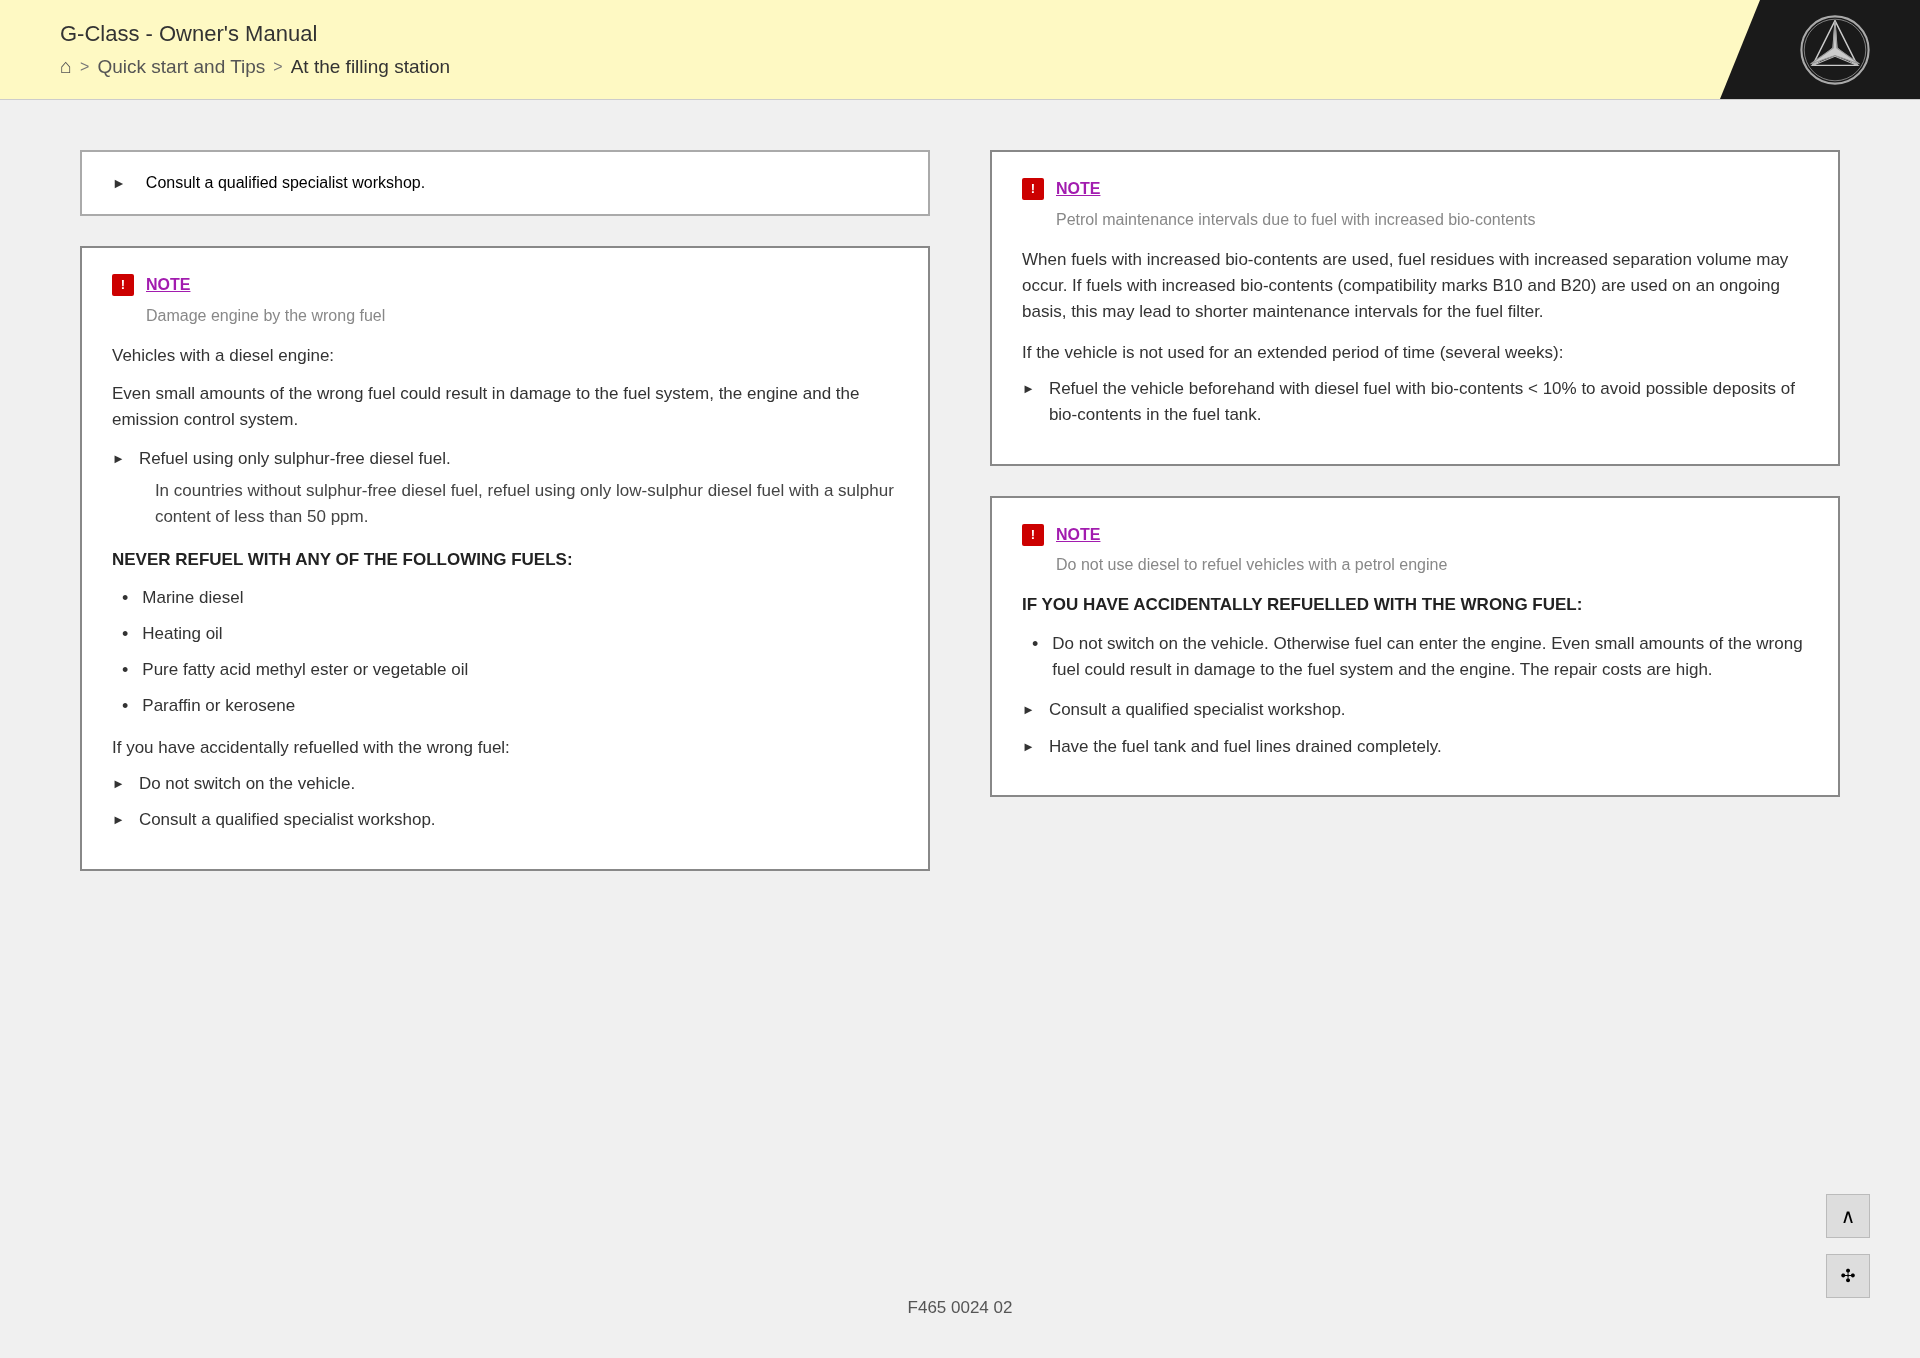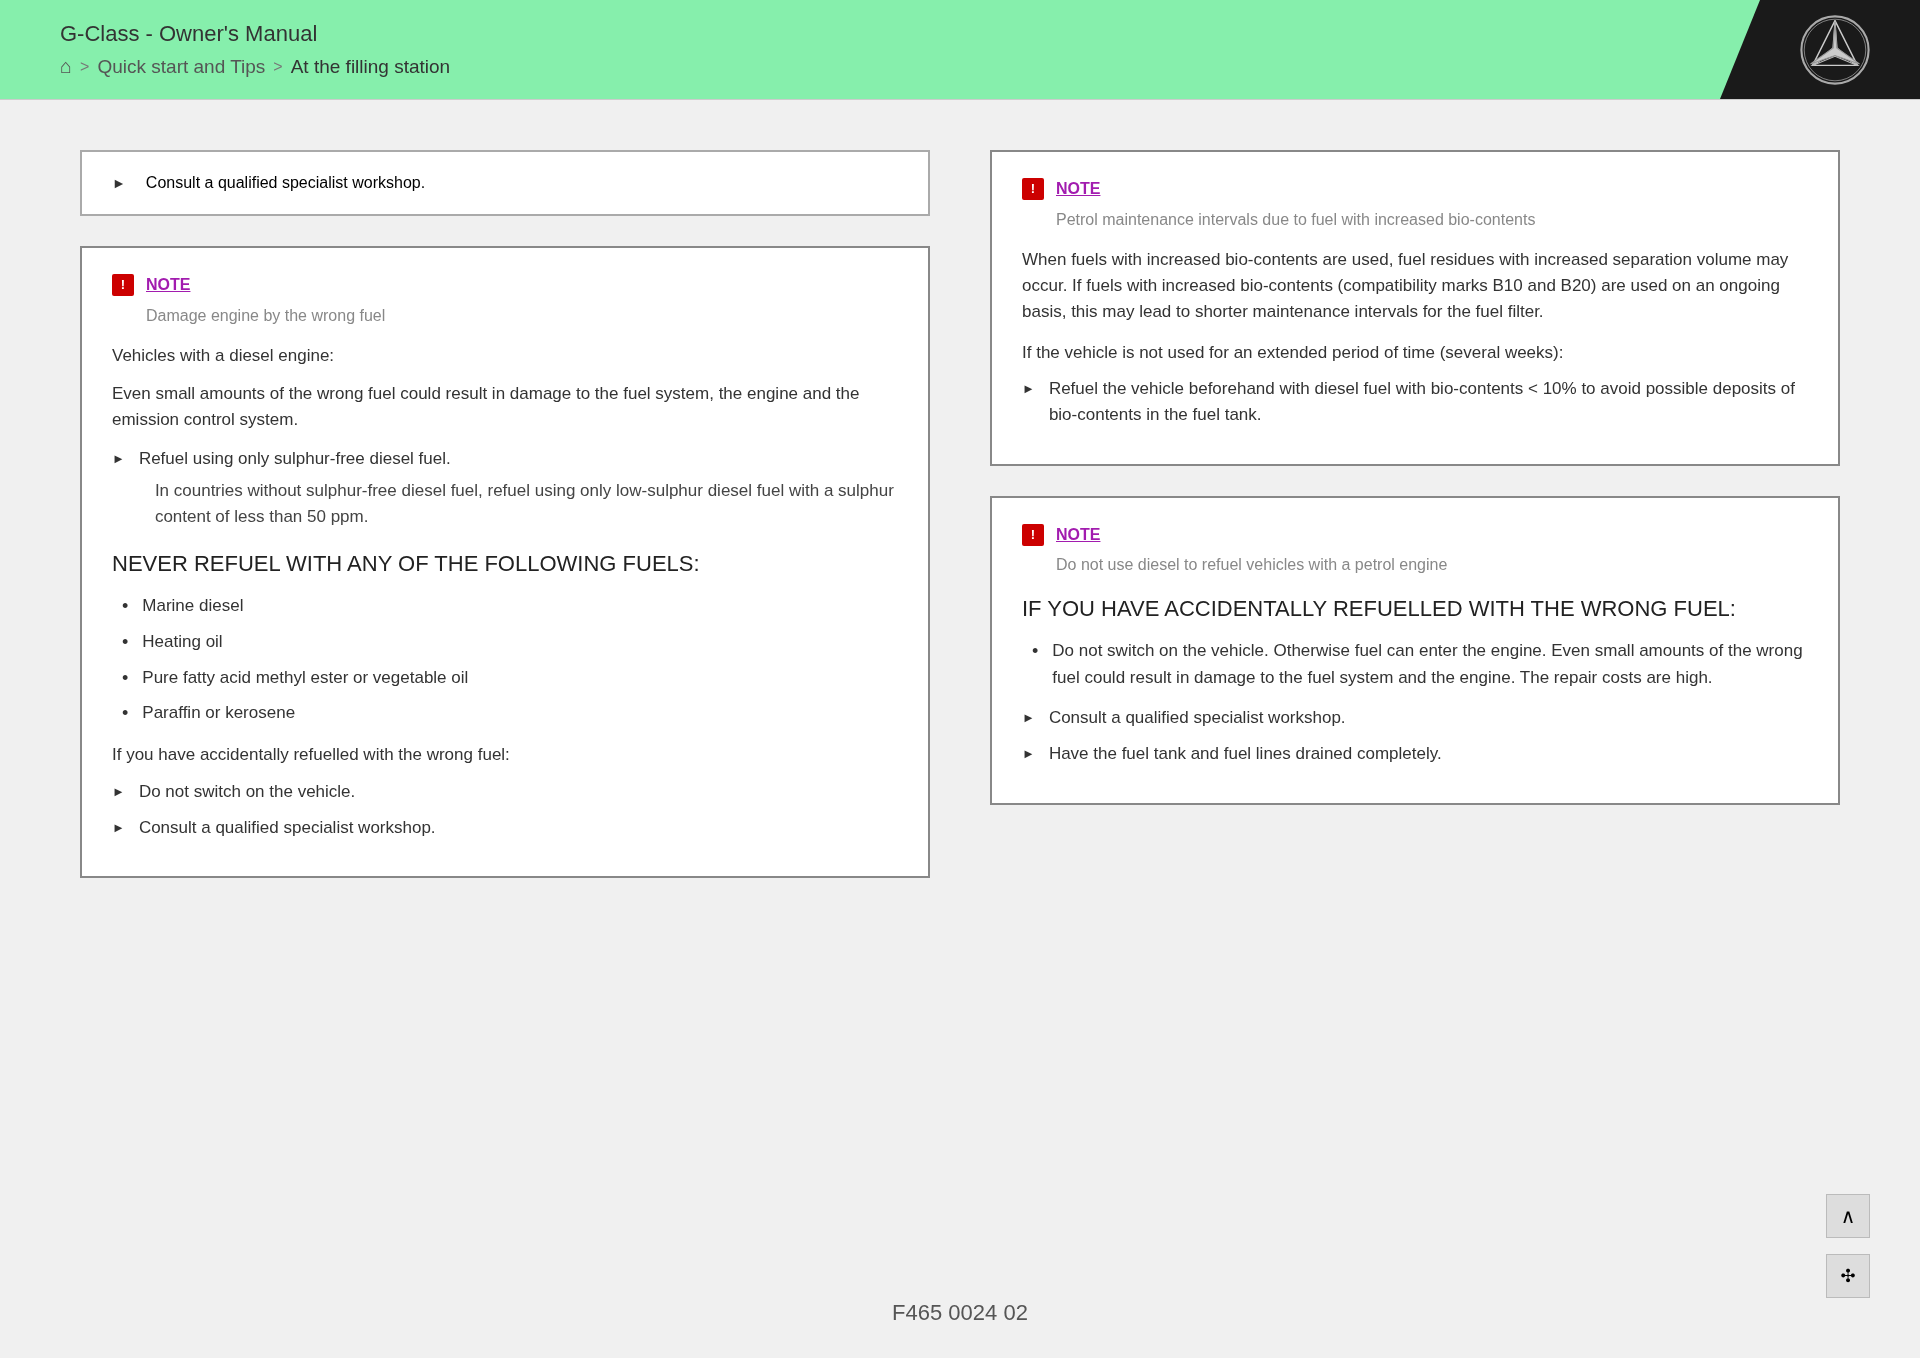--- a/index.html
+++ b/index.html
@@ -7,21 +7,21 @@
       font-family: Arial, Helvetica, sans-serif;
       background: #f0f0f0;
       width: 1920px;
       min-height: 1358px;
       position: relative;
       overflow-x: hidden;
     }
 
     
     .header {
-      background: #86efac;
+      background: #fef9c3;
       width: 100%;
       height: 100px;
       display: flex;
       align-items: center;
       justify-content: space-between;
       padding: 0 0 0 60px;
       border-bottom: 1px solid #ccc;
       position: relative;
     }
     .header-left {
@@ -203,33 +203,33 @@
       color: #333;
       padding-left: 10px;
     }
     .dot-list li::before {
       content: "•";
       font-size: 18px;
       flex-shrink: 0;
     }
 
     .bold-heading {
-      font-weight: normal;
-      font-size: 22px;
+      font-weight: bold;
+      font-size: 17px;
       margin: 16px 0 10px 0;
       color: #222;
     }
 
     
     .footer {
       position: absolute;
-      bottom: 32px;
+      bottom: 40px;
       left: 50%;
       transform: translateX(-50%);
-      font-size: 22px;
+      font-size: 17px;
       color: #555;
       text-align: center;
     }
 
     
     .scroll-up {
       position: absolute;
       right: 50px;
       bottom: 120px;
       width: 44px;

